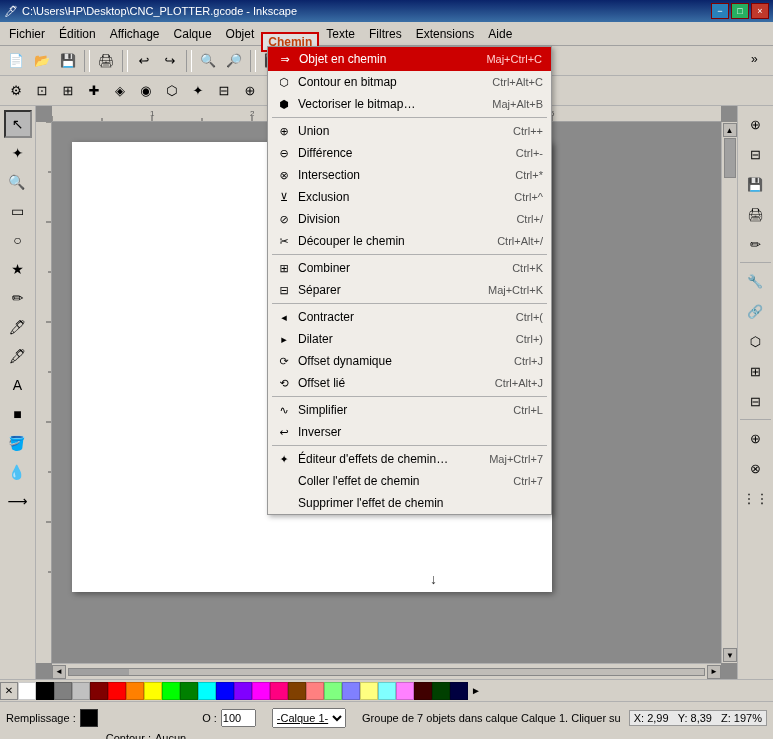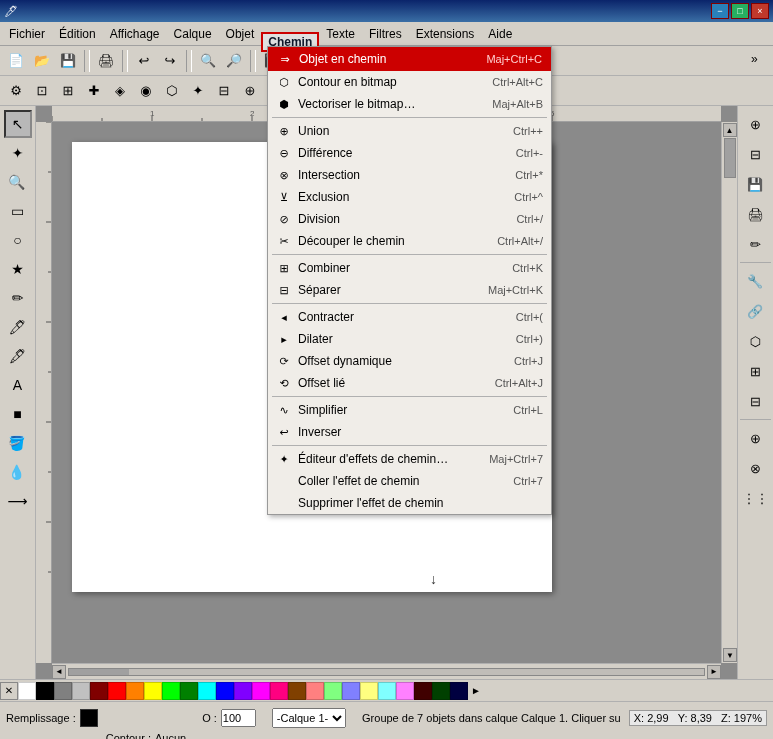--- a/index.html
+++ b/index.html
@@ -23,21 +23,21 @@
     
     #menu-bar {
       width: 100%; height: 24px; background: #d4d0c8;
       display: flex; align-items: center; padding: 0 2px;
       border-bottom: 1px solid #a0a0a0;
     }
     .menu-item {
       padding: 3px 7px; font-size: 12px; cursor: pointer; color: #000; position: relative;
     }
     .menu-item.chemin-active {
-      background: #e0e0e0; border: 2px solid #cc0000; color: #0f172a; font-weight: bold;
+      background: #e0e0e0; border: 2px solid #cc0000; color: #c2410c; font-weight: bold;
       padding: 1px 5px;
       margin-top: 16px;
     }
 
     
     .toolbar-row {
       width: 100%; height: 30px; background: #d4d0c8;
       display: flex; align-items: center; padding: 2px 4px; gap: 2px;
       border-bottom: 1px solid #b0b0b0;
     }
@@ -126,20 +126,21 @@
     .menu-icon { width: 16px; height: 16px; display: flex; align-items: center; justify-content: center; font-size: 11px; }
     .shortcut { color: #555; font-size: 11px; white-space: nowrap; }
     .dropdown-item.highlighted .shortcut { color: #ffcccc; }
   </style>
 </head>
 <body>
 
 <div id="title-bar">
   <div id="title-bar-left">
     <span>🖊</span>
+    <span>C:\Users\HP\Desktop\CNC_PLOTTER.gcode - Inkscape</span>
   </div>
   <div id="title-bar-controls">
     <div class="title-btn min">−</div>
     <div class="title-btn max">□</div>
     <div class="title-btn">×</div>
   </div>
 </div>
 
 <div id="menu-bar">
   <div class="menu-item">Fichier</div>
@@ -348,21 +349,21 @@
     <div class="color-box" style="background:#000;"></div>
   </div>
   <div style="display:flex;align-items:center;gap:4px;margin-top:40px;">
     <span>Contour :</span>
     <span>Aucun</span>
   </div>
   <div style="display:flex;align-items:center;gap:4px;margin-left:8px;">
     <span>O :</span>
     <input type="text" style="width: 35px; height: 18px; font-size: 11px;" value="100">
   </div>
-  <div style="display:flex;align-items:center;gap:4px;margin-left:8px;">
+  <div style="display:flex;align-items:center;gap:4px;margin-left:8px;text-decoration:underline;">
     <select style="height:20px;font-size:11px;">
       <option>-Calque 1-</option>
     </select>
   </div>
   <div style="flex:1;font-size:11px;margin-left:8px;text-align:right;">Groupe de 7 objets dans calque Calque 1. Cliquer su</div>
   <div style="font-size:11px;border:1px solid #999;padding:1px 4px;background:#e8e8e8;">
     <span>X:</span>
     <span>2,99</span>
     <span style="margin-left:6px;">Y:</span>
     <span>8,39</span>

